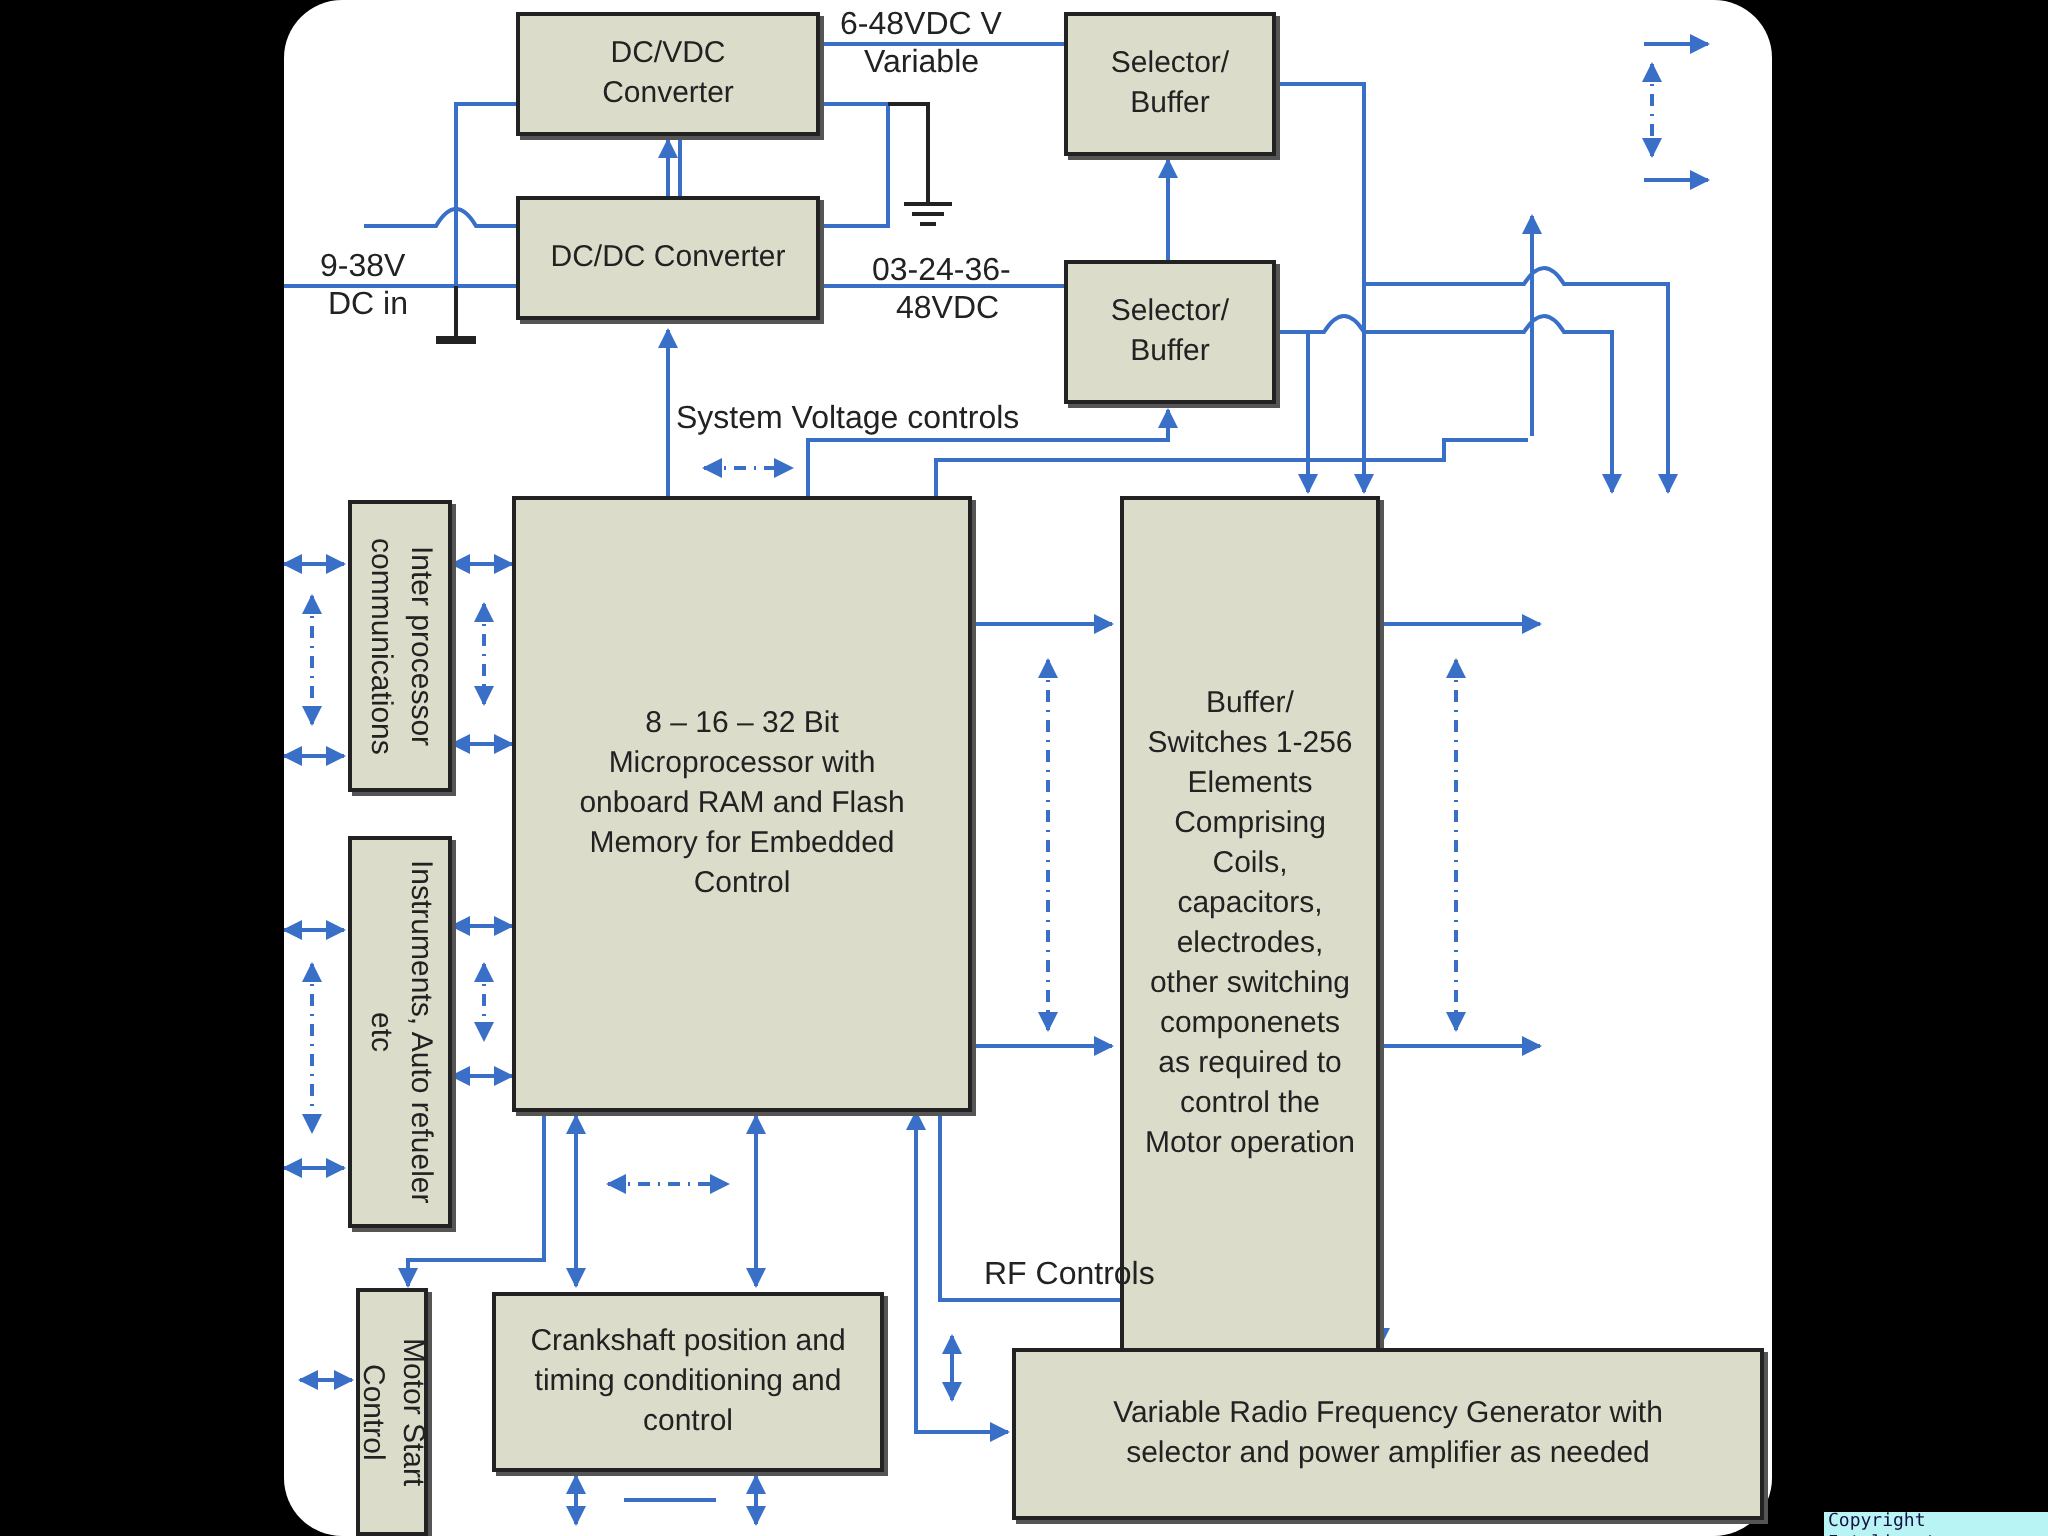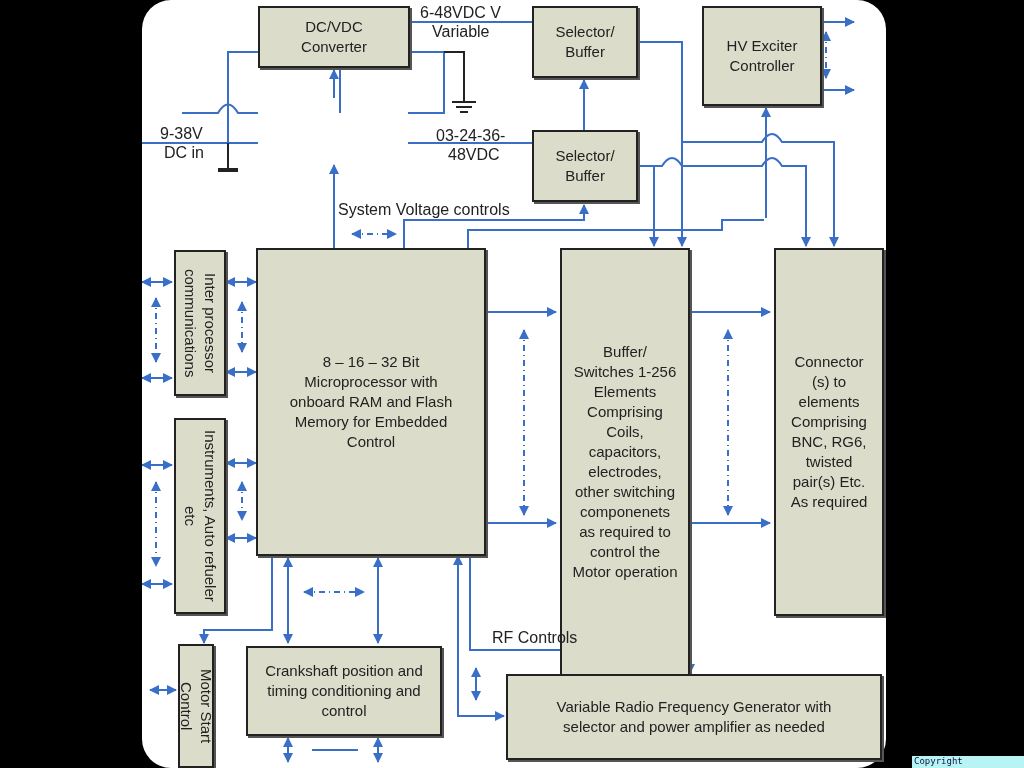--- a/index.html
+++ b/index.html
@@ -91,28 +91,27 @@
 
     <g stroke="#222" stroke-width="2" fill="none">
       <path d="M302,52 L322,52 L322,102"></path>
       <path d="M310,102 L334,102 M314,107 L330,107 M318,112 L326,112"></path>
       <path d="M86,143 L86,170"></path>
     </g>
     <rect x="76" y="168" width="20" height="4" fill="#222"></rect>
   </svg>
 
   <div class="box" style="left:116px;top:6px;width:152px;height:62px;padding:0 30px;">DC/VDC Converter</div>
+  <div class="box" style="left:116px;top:98px;width:152px;height:62px;">DC/DC Converter</div>
   <div class="box" style="left:390px;top:6px;width:106px;height:72px;padding:0 14px;">Selector/ Buffer</div>
   <div class="box" style="left:390px;top:130px;width:106px;height:72px;padding:0 14px;">Selector/ Buffer</div>
-  <div class="box" style="left:560px;top:6px;width:120px;height:100px;padding:0 14px;">HV Exciter Controller</div>
   <div class="box vert" style="left:32px;top:250px;width:52px;height:146px;">Inter processor communications</div>
   <div class="box vert" style="left:32px;top:418px;width:52px;height:196px;">Instruments, Auto refueler etc</div>
   <div class="box" style="left:114px;top:248px;width:230px;height:308px;padding:0 30px;">8 – 16 – 32 Bit Microprocessor with onboard RAM and Flash Memory for Embedded Control</div>
   <div class="box" style="left:418px;top:248px;width:130px;height:428px;padding:0 10px;">Buffer/ Switches 1-256 Elements Comprising Coils, capacitors, electrodes, other switching componenets as required to control the Motor operation</div>
-  <div class="box" style="left:632px;top:248px;width:110px;height:368px;padding:0 8px;">Connector (s) to elements Comprising BNC, RG6, twisted pair(s) Etc. As required</div>
   <div class="box vert" style="left:36px;top:644px;width:36px;height:124px;">Motor Start Control</div>
   <div class="box" style="left:364px;top:674px;width:376px;height:86px;padding:0 34px;">Variable Radio Frequency Generator  with selector and power amplifier as needed</div>
   <div class="box" style="left:104px;top:646px;width:196px;height:90px;padding:0 10px;">Crankshaft position and timing conditioning and control</div>
 
   <div class="lbl" style="left:278px;top:3px;">6-48VDC V</div>
   <div class="lbl" style="left:290px;top:22px;">Variable</div>
   <div class="lbl" style="left:18px;top:124px;">9-38V</div>
   <div class="lbl" style="left:22px;top:143px;">DC in</div>
   <div class="lbl" style="left:294px;top:126px;">03-24-36-</div>
   <div class="lbl" style="left:306px;top:145px;">48VDC</div>

